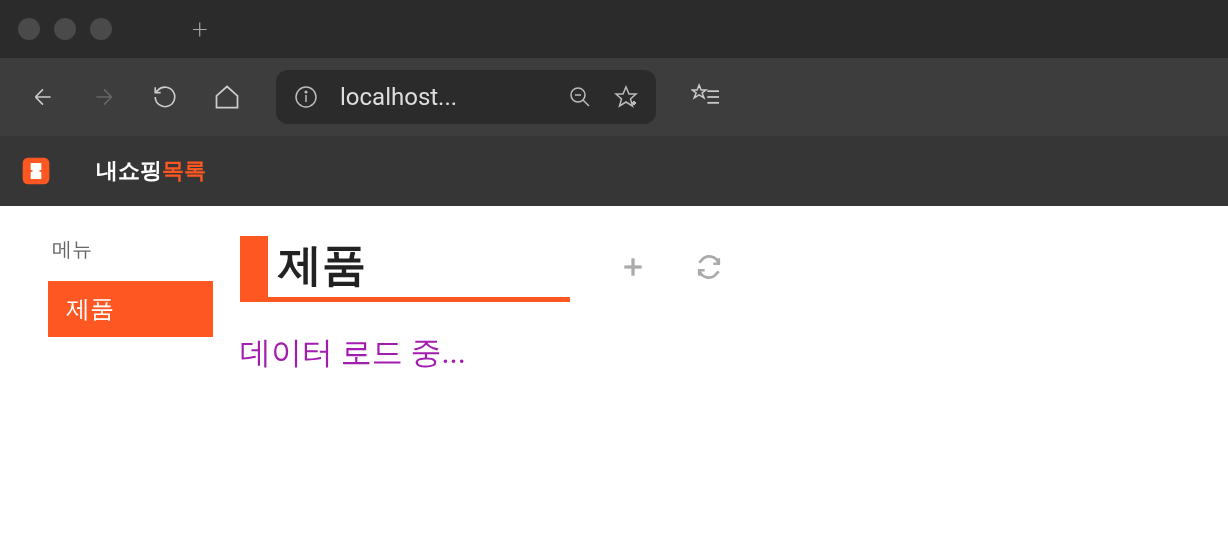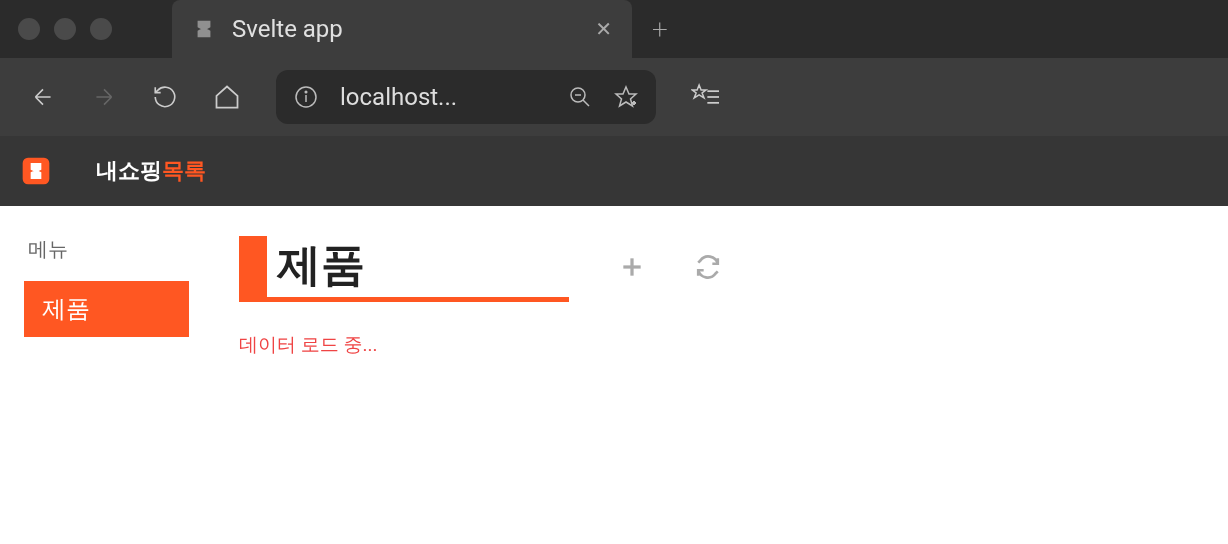--- a/index.html
+++ b/index.html
@@ -117,22 +117,22 @@
     .app-title {
       color: #fff;
       font-size: 22px;
       font-weight: bold;
     }
     .app-title-accent {
       color: #ff5722;
     }
     .content {
       display: flex;
-      padding: 30px 24px;
-      gap: 50px;
+      padding: 30px 48px;
+      gap: 27px;
     }
     .sidebar {
       width: 165px;
     }
     .sidebar-heading {
       color: #666;
       font-size: 20px;
       margin-bottom: 18px;
       padding-left: 4px;
     }
@@ -171,43 +171,34 @@
       font-size: 44px;
       font-weight: bold;
       color: #222;
       padding-bottom: 2px;
     }
     .action-icon {
       color: #aaa;
       cursor: pointer;
     }
     .loading-text {
-      font-size: 19px;
-      color: #ef4444;
+      font-size: 31px;
+      color: #a21caf;
       margin-top: 10px;
     }
   </style>
 </head>
 <body>
 
 <div class="browser-chrome">
   <div class="titlebar">
     <div class="window-controls">
       <div class="window-dot"></div>
       <div class="window-dot"></div>
       <div class="window-dot"></div>
-    </div>
-    <div class="tab">
-      <span class="tab-icon">
-        <svg width="22" height="22" viewBox="0 0 24 24" fill="none">
-          <path d="M5 3 L19 3 L19 10 L12 14 L5 10 Z M5 14 L12 10 L19 14 L19 21 L5 21 Z" fill="#999" opacity="0.9"></path>
-        </svg>
-      </span>
-      <span class="tab-title">Svelte app</span>
-      <span class="tab-close">✕</span>
     </div>
     <span class="new-tab">+</span>
   </div>
   <div class="toolbar">
     <span class="nav-icon">
       <svg width="26" height="26" viewBox="0 0 24 24" fill="none" stroke="currentColor" stroke-width="1.5">
         <path d="M19 12H5M5 12L12 5M5 12L12 19"></path>
       </svg>
     </span>
     <span class="nav-icon disabled">

